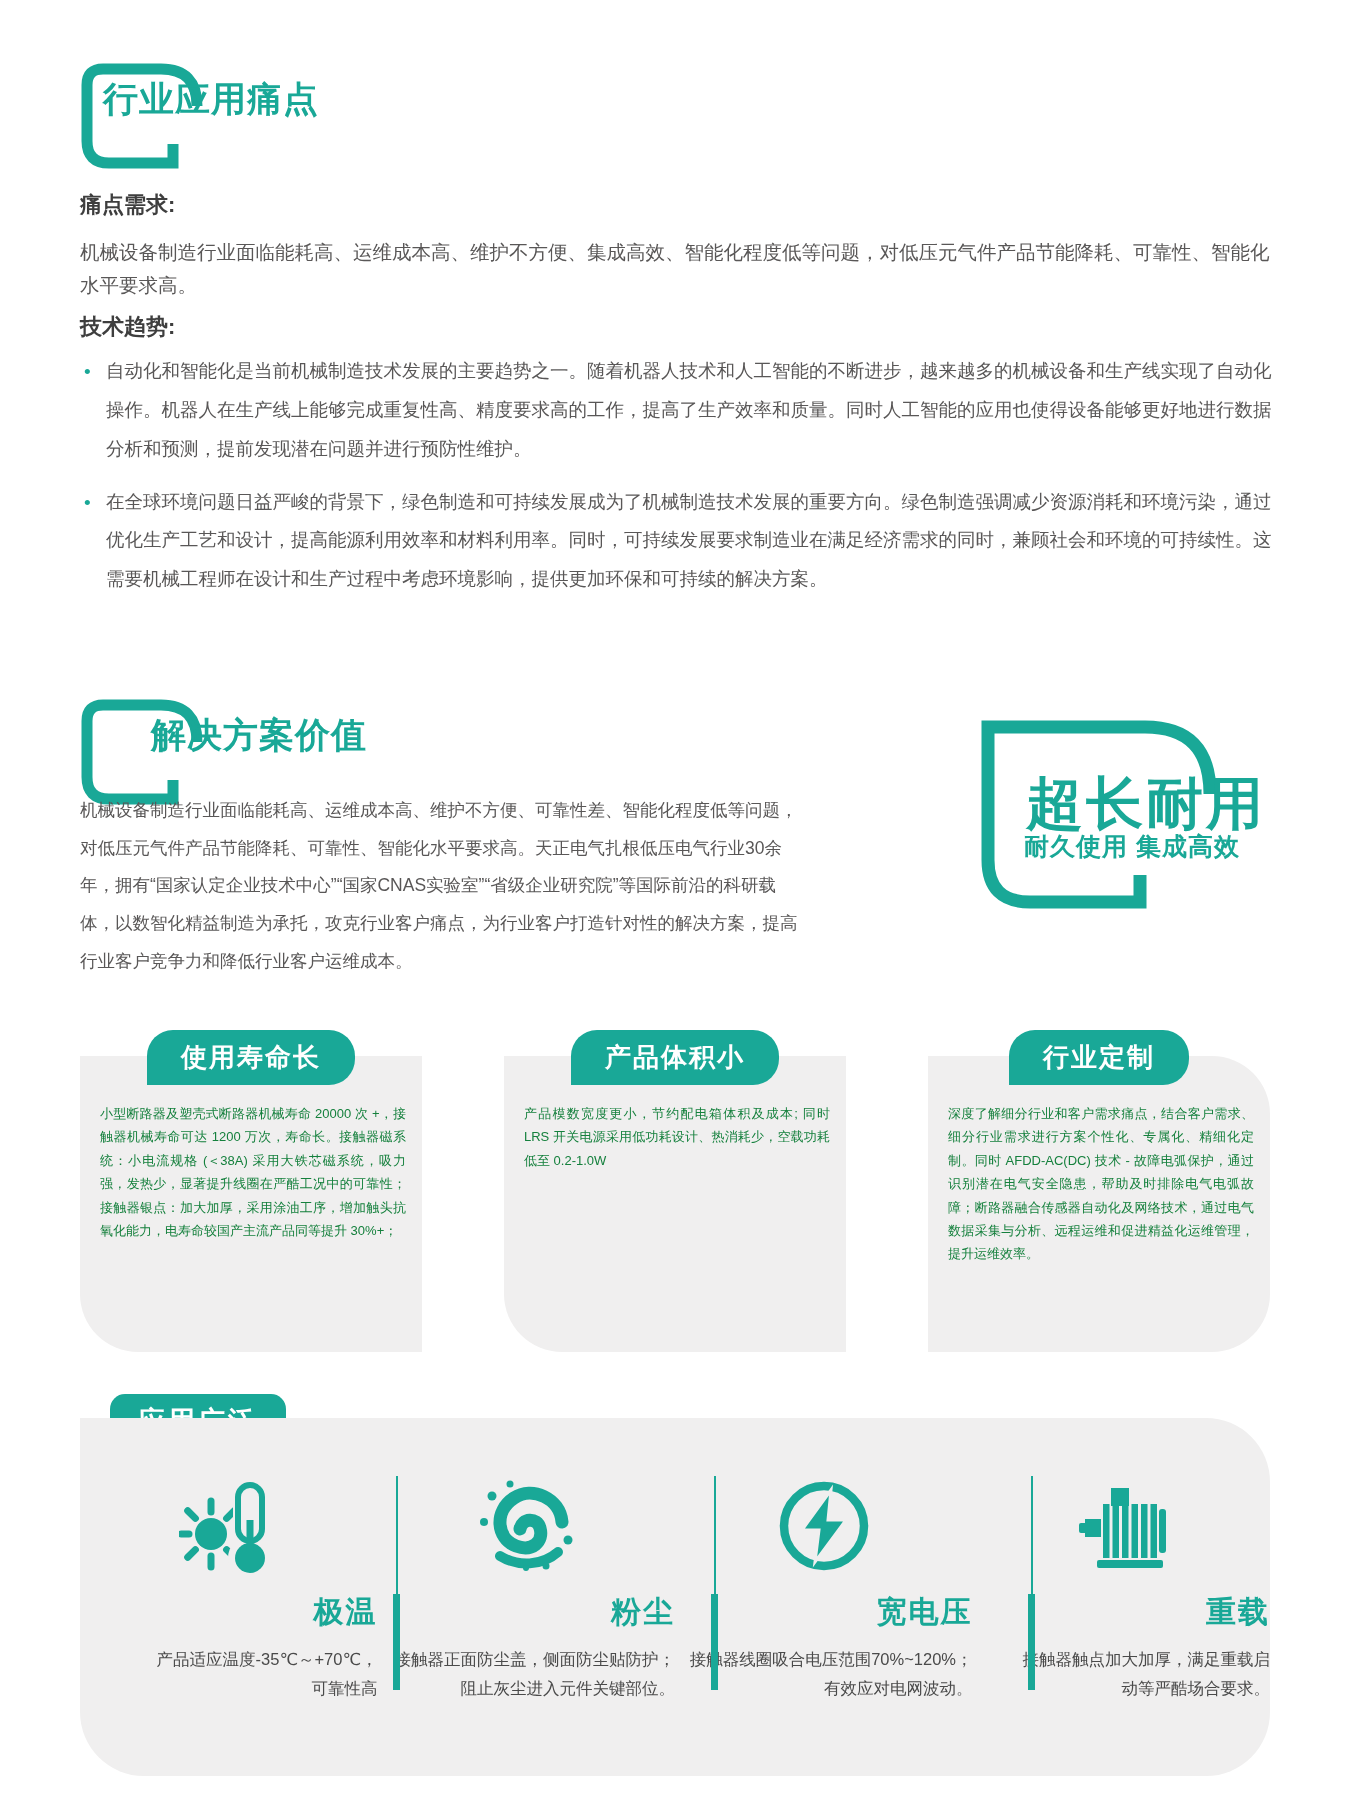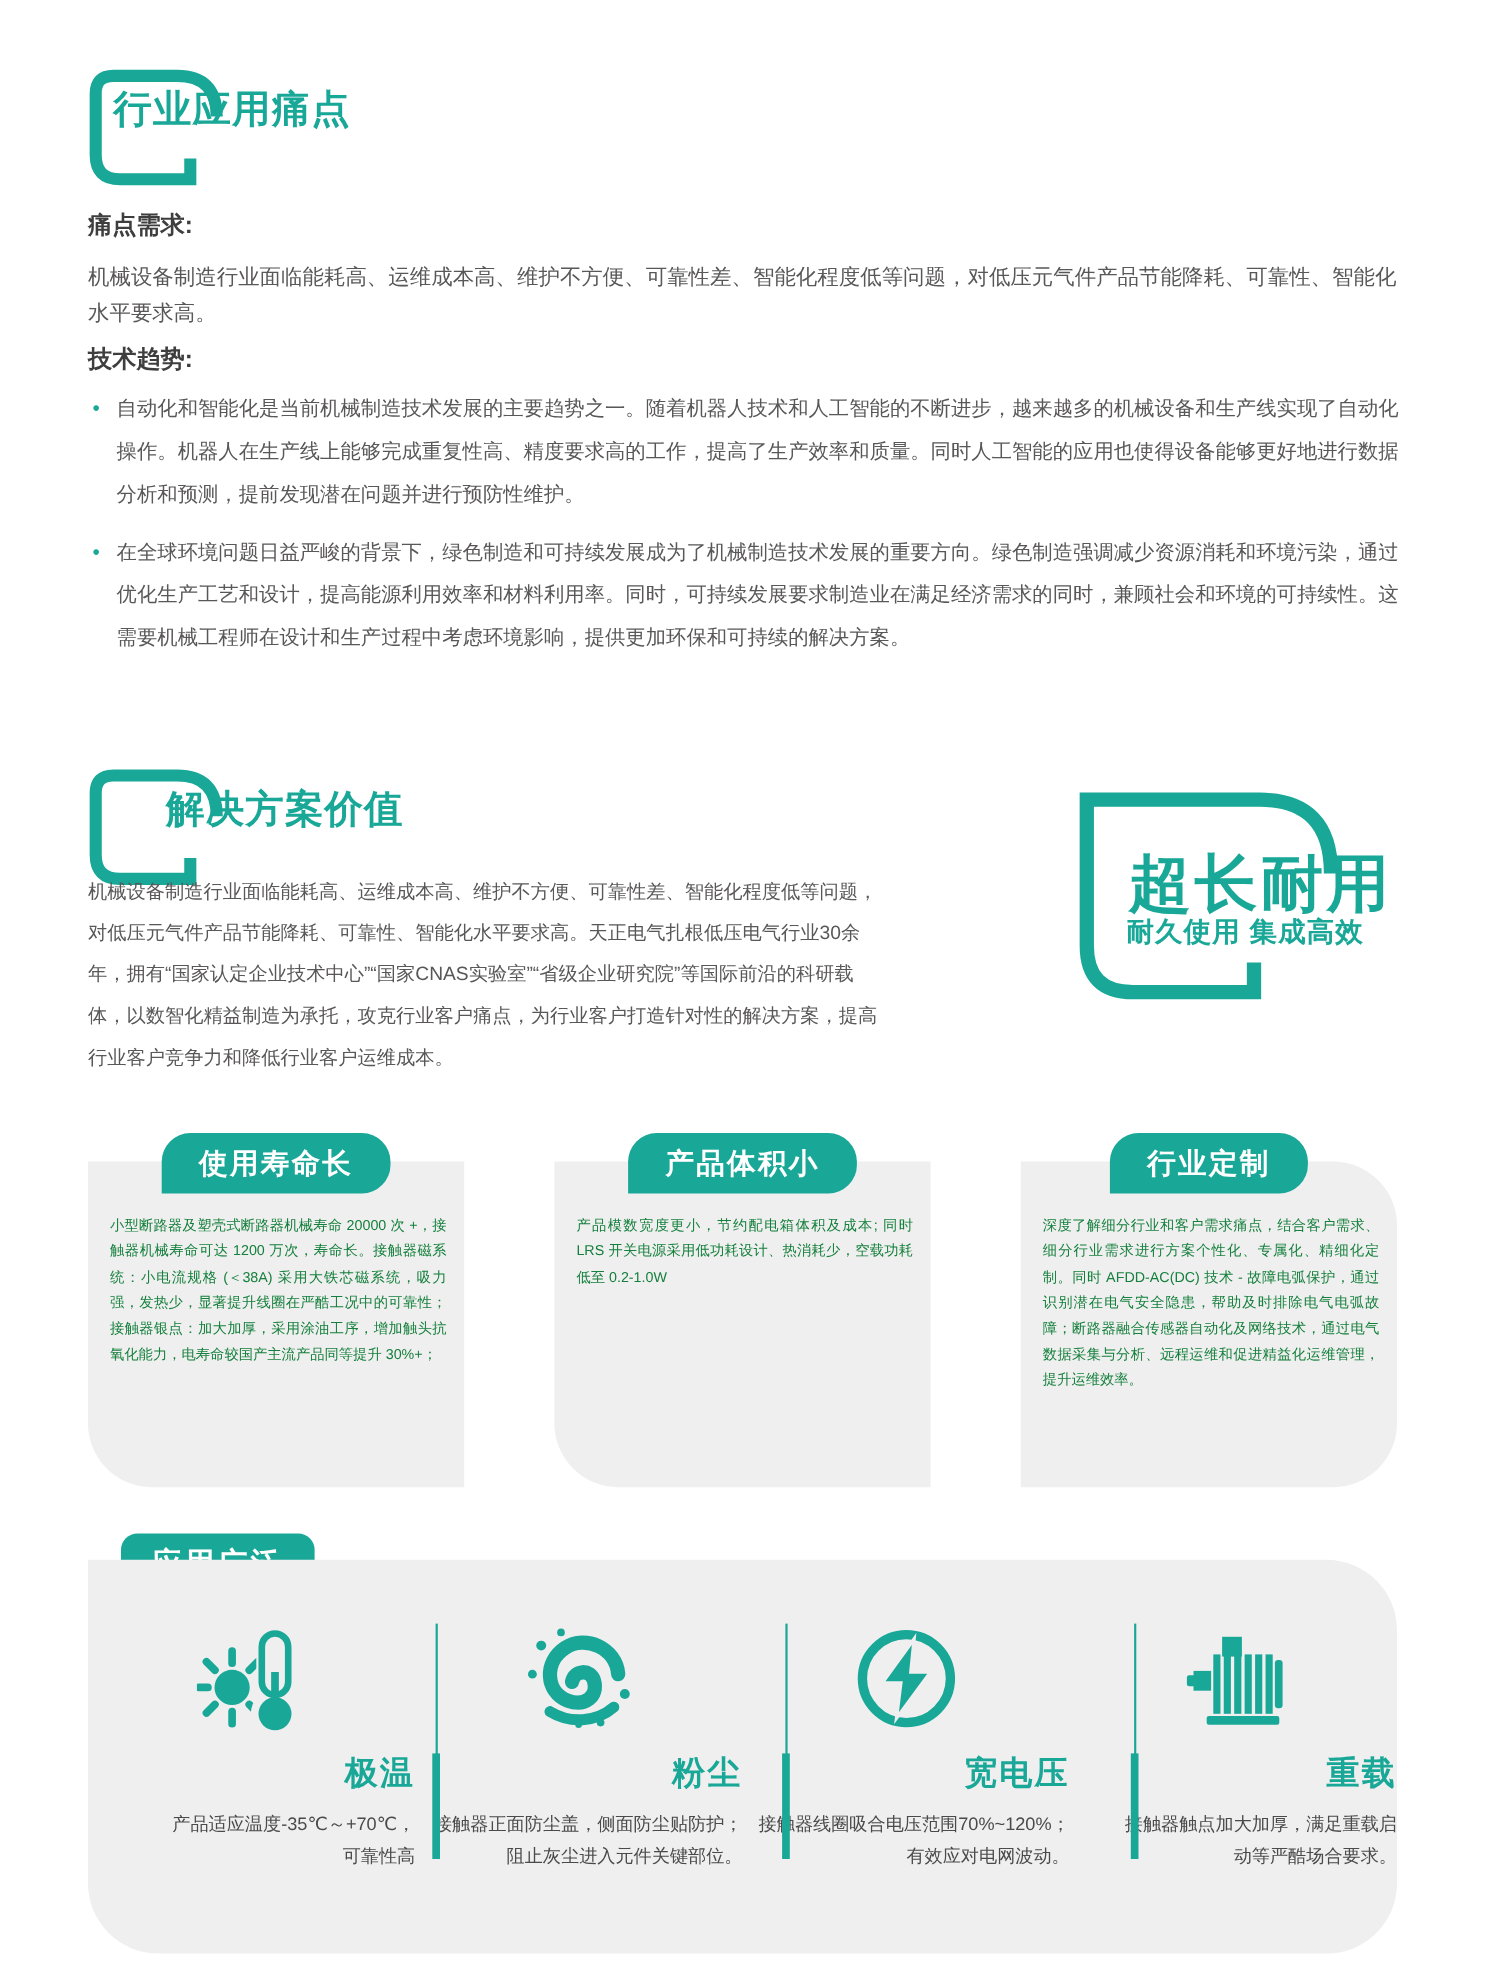--- a/index.html
+++ b/index.html
@@ -61,21 +61,21 @@
 <body>
 
 <div class="page">
 
   <svg class="bracket s1" width="140" height="120" viewBox="0 0 140 120">
     <path d="M 121 50 Q 121 13 85 13 L 27 13 Q 11 13 11 29 L 11 85 Q 11 107 33 107 L 97 107 L 97 88" fill="none" stroke="currentColor" stroke-width="11"></path>
   </svg>
   <h1 class="sec-title t1">行业应用痛点</h1>
 
   <h2 class="sub-heading pain-h">痛点需求:</h2>
-  <p class="body-text pain-t">机械设备制造行业面临能耗高、运维成本高、维护不方便、可靠性差、智能化程度低等问题，对低压元气件产品节能降耗、可靠性、智能化水平要求高。</p>
+  <p class="body-text pain-t">机械设备制造行业面临能耗高、运维成本高、维护不方便、集成高效、智能化程度低等问题，对低压元气件产品节能降耗、可靠性、智能化水平要求高。</p>
 
   <h2 class="sub-heading trend-h">技术趋势:</h2>
   <ul class="trend-list">
     <li>自动化和智能化是当前机械制造技术发展的主要趋势之一。随着机器人技术和人工智能的不断进步，越来越多的机械设备和生产线实现了自动化操作。机器人在生产线上能够完成重复性高、精度要求高的工作，提高了生产效率和质量。同时人工智能的应用也使得设备能够更好地进行数据分析和预测，提前发现潜在问题并进行预防性维护。</li>
     <li>在全球环境问题日益严峻的背景下，绿色制造和可持续发展成为了机械制造技术发展的重要方向。绿色制造强调减少资源消耗和环境污染，通过优化生产工艺和设计，提高能源利用效率和材料利用率。同时，可持续发展要求制造业在满足经济需求的同时，兼顾社会和环境的可持续性。这需要机械工程师在设计和生产过程中考虑环境影响，提供更加环保和可持续的解决方案。</li>
   </ul>
 
   <svg class="bracket s2" width="140" height="120" viewBox="0 0 140 120">
     <path d="M 121 50 Q 121 13 85 13 L 27 13 Q 11 13 11 29 L 11 85 Q 11 107 33 107 L 97 107 L 97 88" fill="none" stroke="currentColor" stroke-width="11"></path>
   </svg>

